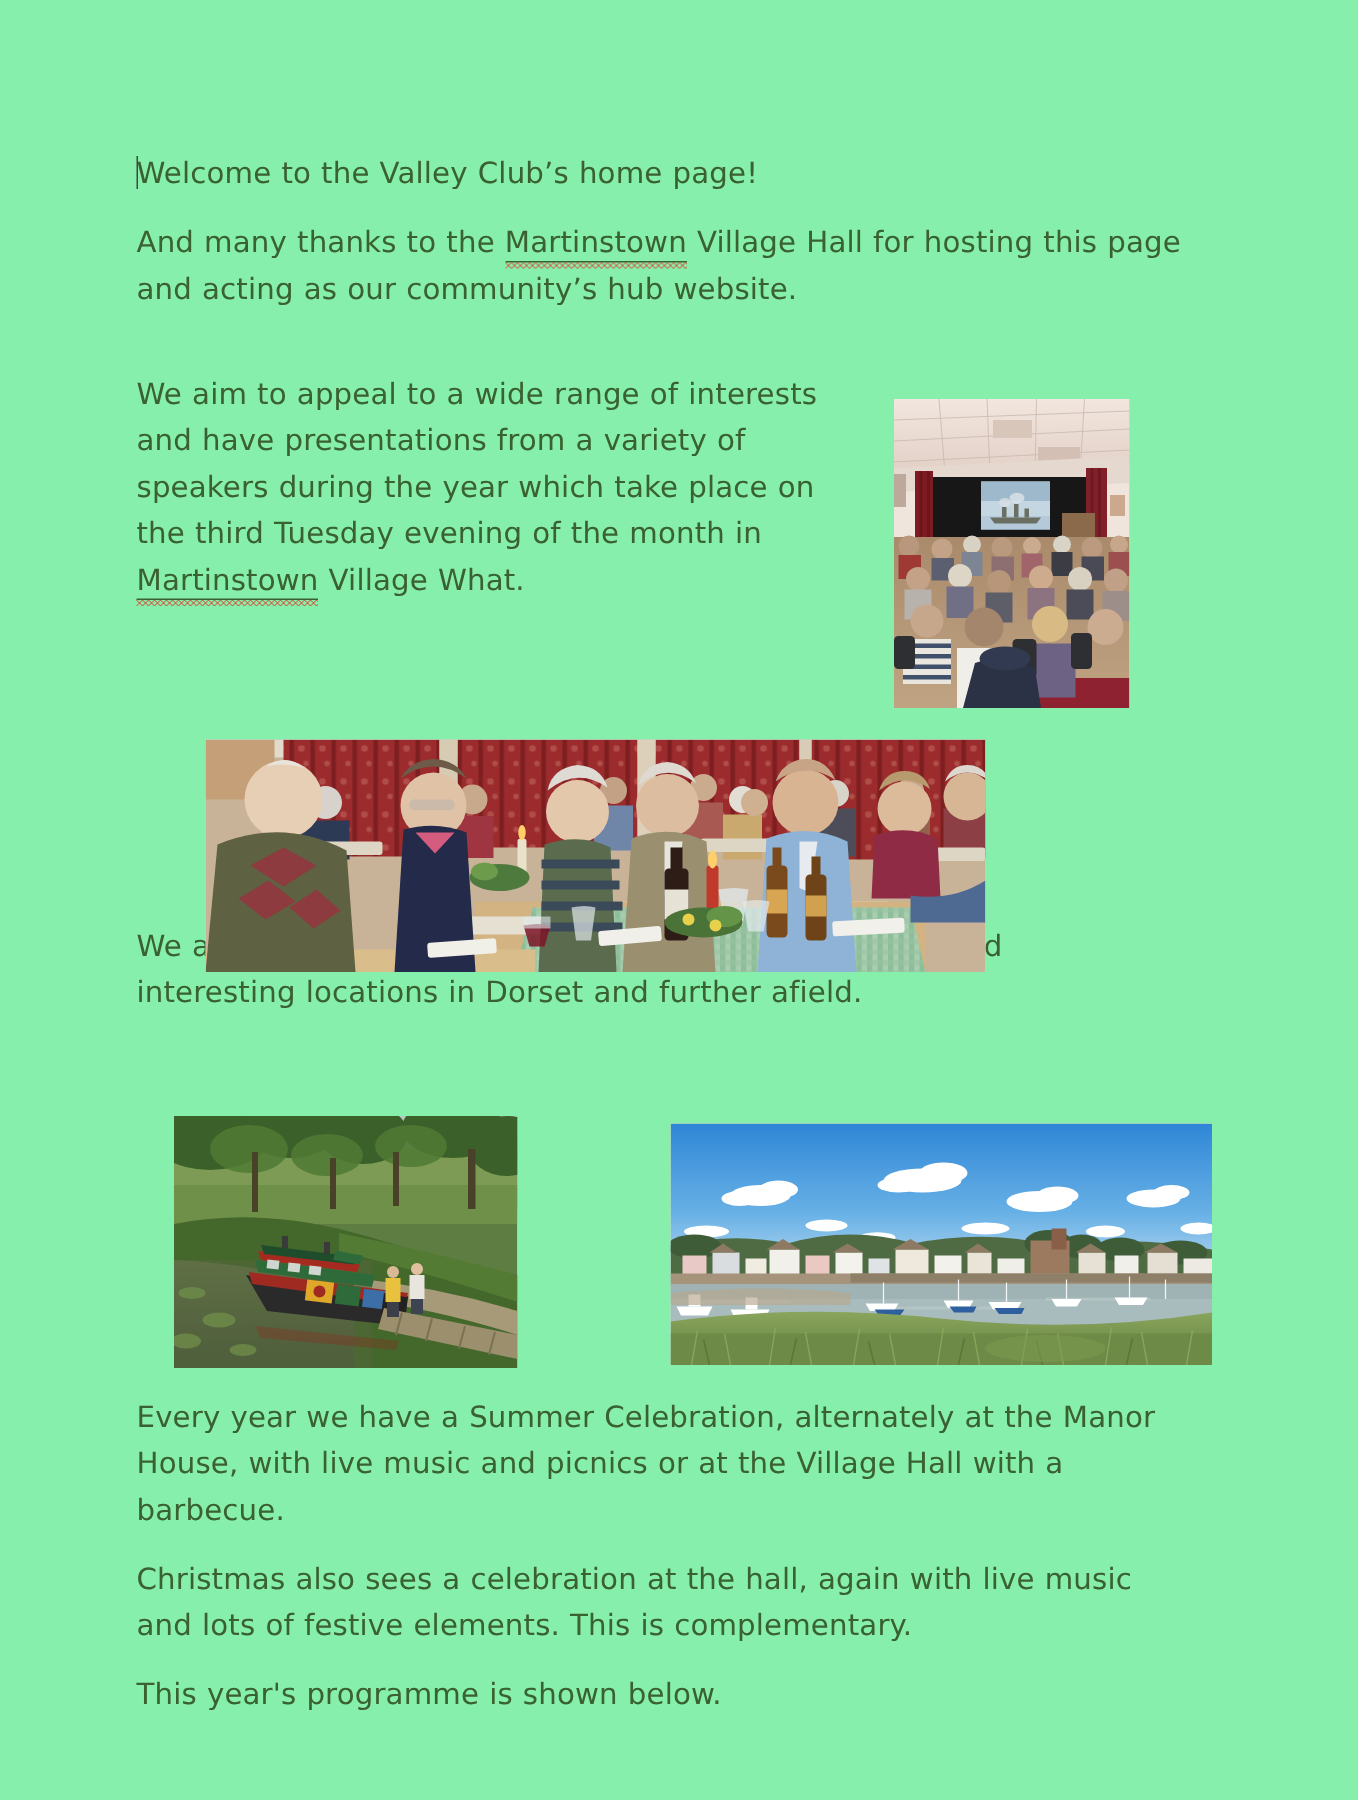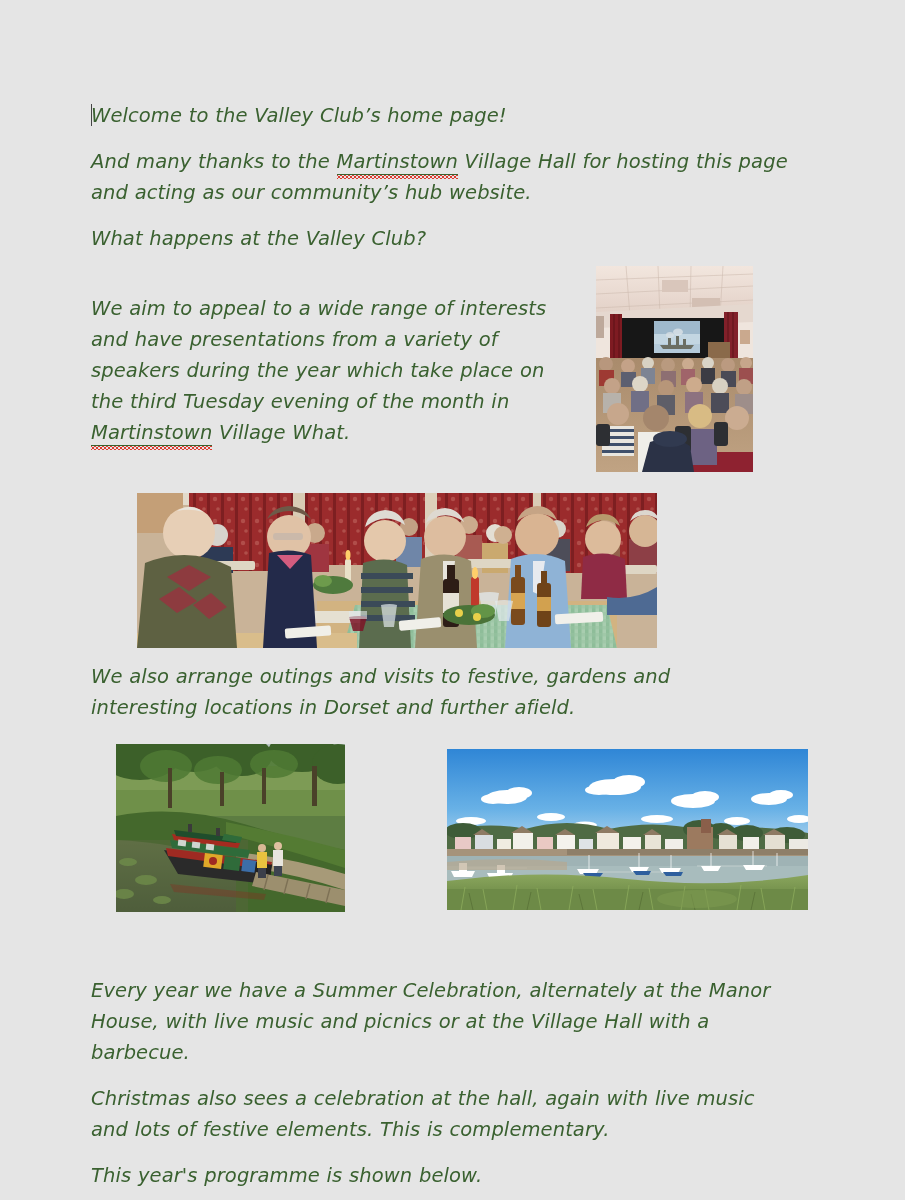--- a/index.html
+++ b/index.html
@@ -13,22 +13,21 @@
     position: relative;
     overflow: hidden;
     font-family: "DejaVu Sans", "Liberation Sans", sans-serif;
   }
 
   .page {
     position: absolute;
     left: 0; top: 0;
     width: 905px;
     height: 1200px;
-    background: #e5e5e5;
-    font-style: italic;
+    background: #86efac;
   }
 
   .doc-body {
     position: absolute;
     left: 91px;
     top: 100px;
     width: 716px;
   }
 
   p.para {
@@ -87,21 +86,20 @@
 <body>
 
 <div class="page">
 
   <div class="doc-body">
 
     <p class="para"><span class="caret"></span><span>Welcome to the Valley Club’s home page!</span></p>
 
     <p class="para"><span>And many thanks to the </span><span class="misspell">Martinstown</span><span> Village Hall for hosting this page and acting as our community’s hub website.</span></p>
 
-    <p class="para"><span>What happens at the Valley Club?</span></p>
 
     <div style="height:24px"></div>
 
     <p class="para" style="width:490px"><span>We aim to appeal to a wide range of interests and have presentations from a variety of speakers during the year which take place on the third Tuesday evening of the month in </span><span class="misspell">Martinstown</span><span> Village What.</span></p>
 
     <div style="height:198px"></div>
 
     <p class="para" style="width:690px"><span>We also arrange outings and visits to festive, gardens and interesting locations in Dorset and further afield.</span></p>
 
     <div style="height:237px"></div>

